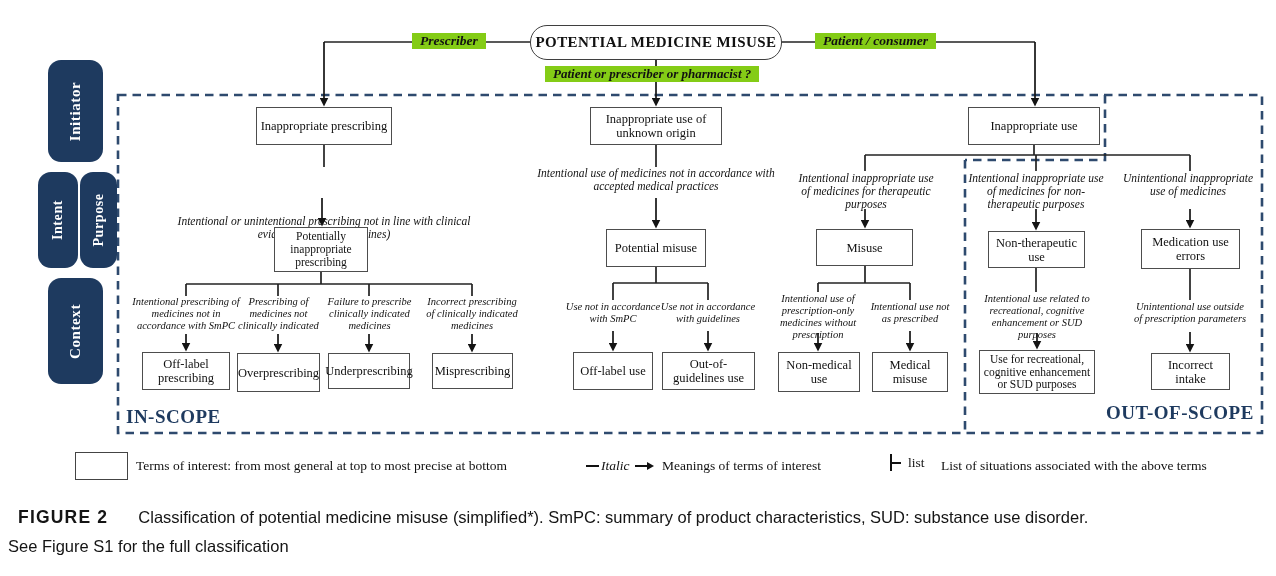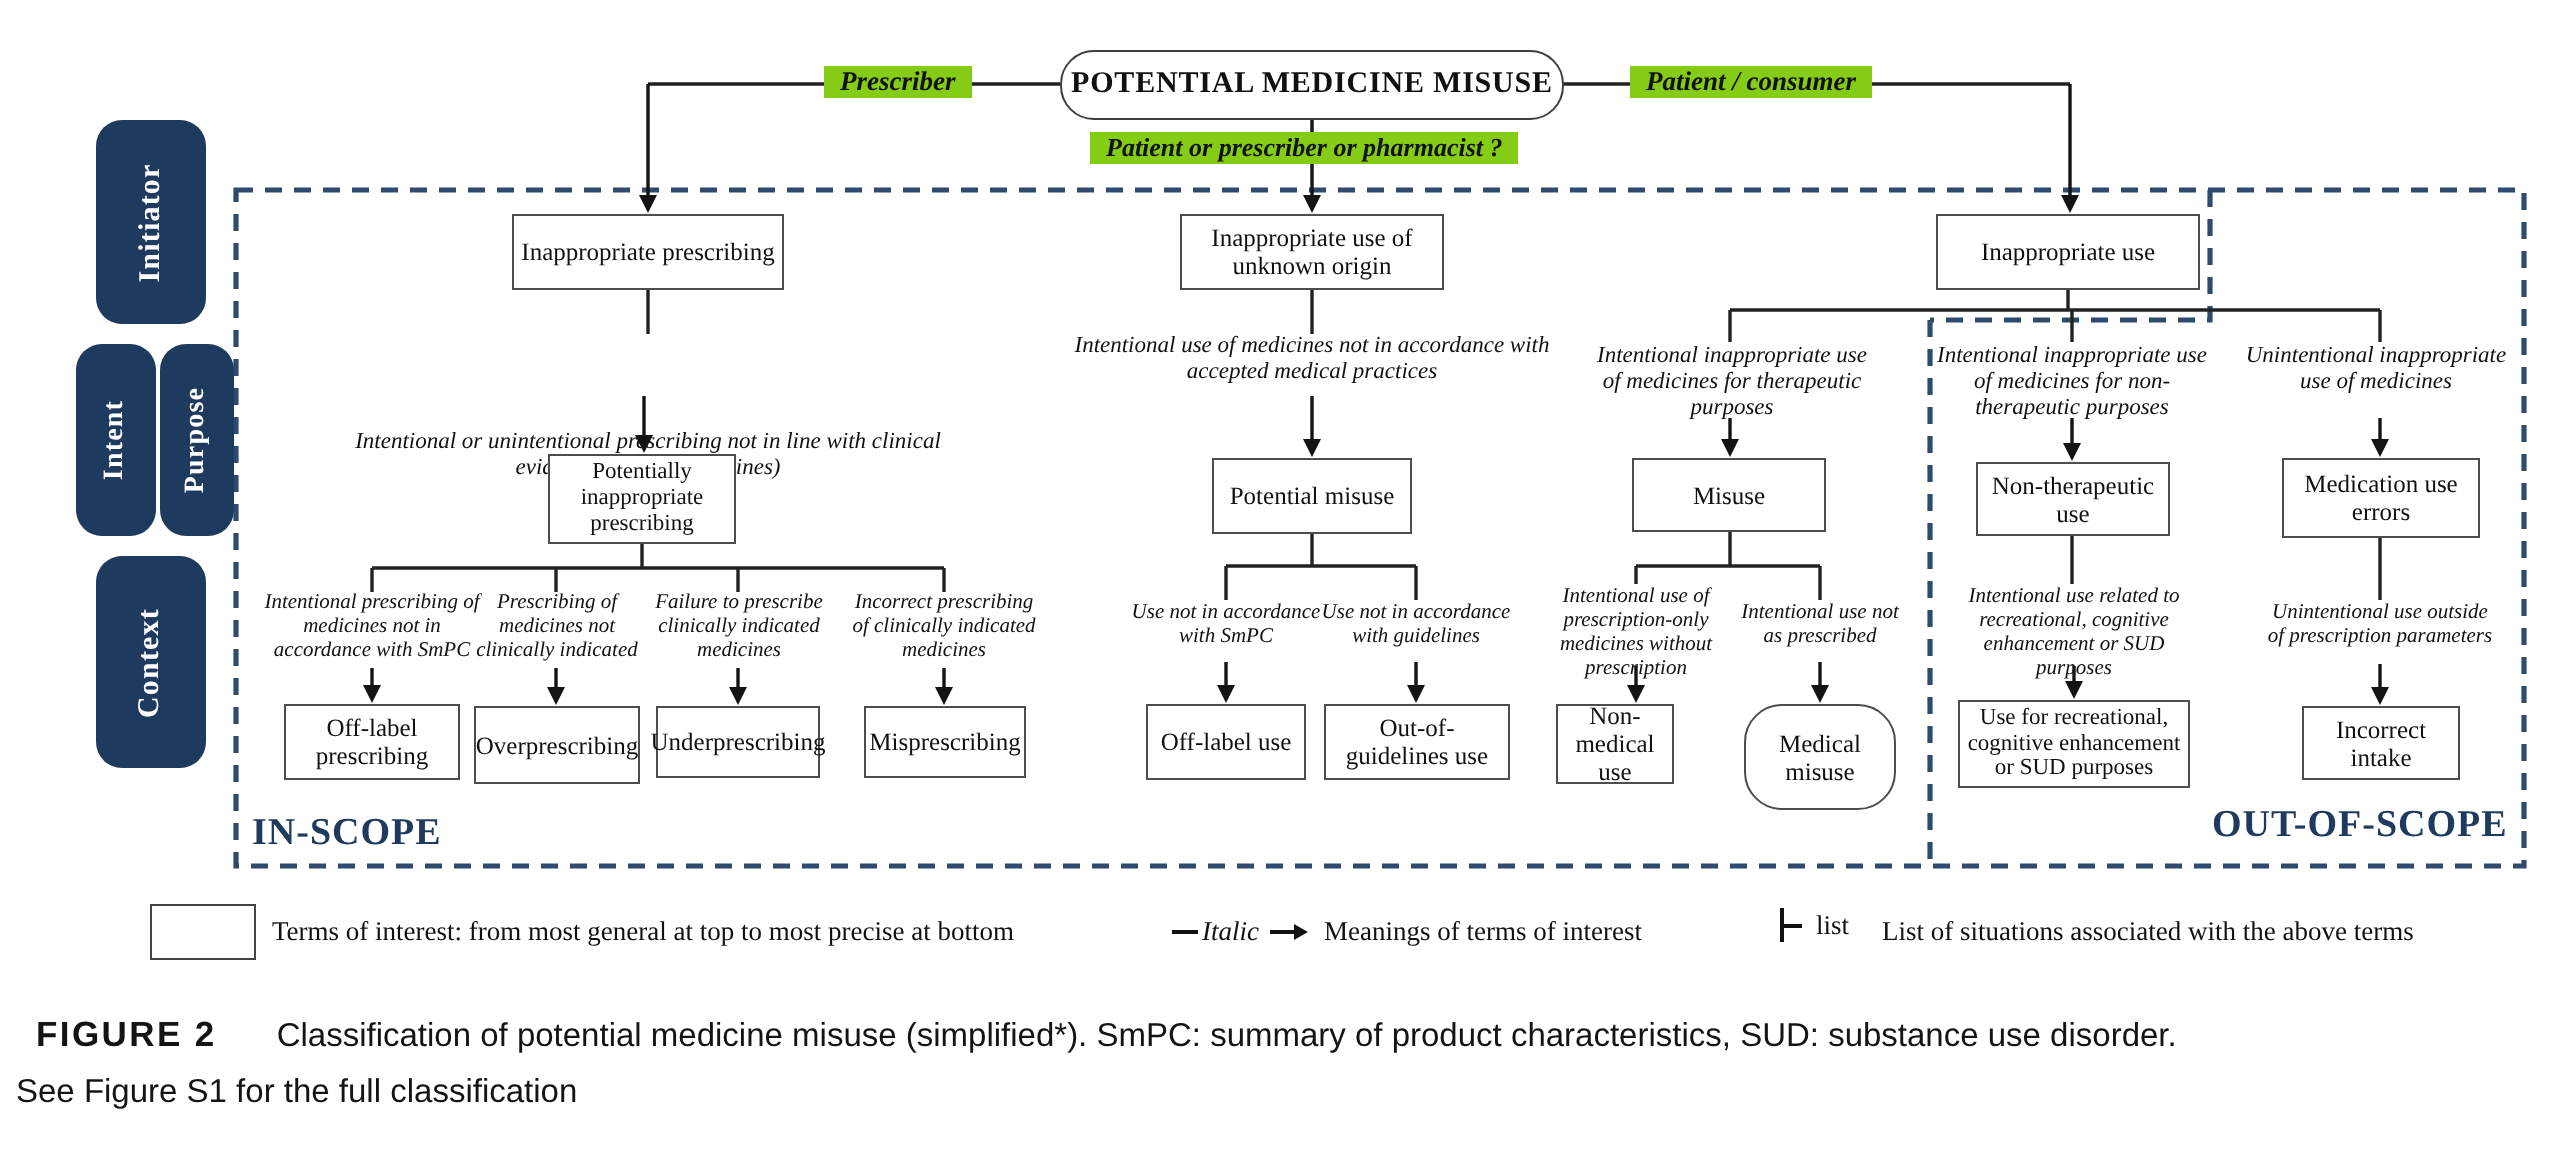--- a/index.html
+++ b/index.html
@@ -169,22 +169,22 @@
   <div class="mean ctx" style="left:870px;top:301px;width:80px;">Intentional use not as prescribed</div>
   <div class="mean ctx" style="left:977px;top:293px;width:120px;">Intentional use related to recreational, cognitive enhancement or SUD purposes</div>
   <div class="mean ctx" style="left:1132px;top:301px;width:116px;">Unintentional use outside of prescription parameters</div>
 
   <div class="tbox" style="left:142px;top:352px;width:88px;height:38px;">Off-label prescribing</div>
   <div class="tbox" style="left:237px;top:353px;width:83px;height:39px;">Overprescribing</div>
   <div class="tbox" style="left:328px;top:353px;width:82px;height:36px;">Underprescribing</div>
   <div class="tbox" style="left:432px;top:353px;width:81px;height:36px;">Misprescribing</div>
   <div class="tbox" style="left:573px;top:352px;width:80px;height:38px;">Off-label use</div>
   <div class="tbox" style="left:662px;top:352px;width:93px;height:38px;">Out-of-guidelines use</div>
-  <div class="tbox" style="left:778px;top:352px;width:59px;height:40px;">Non-medical use</div>
-  <div class="tbox" style="left:872px;top:352px;width:76px;height:53px;border-radius:19px;">Medical misuse</div>
+  <div class="tbox" style="left:778px;top:352px;width:82px;height:40px;">Non-medical use</div>
+  <div class="tbox" style="left:872px;top:352px;width:76px;height:40px;">Medical misuse</div>
   <div class="tbox small" style="left:979px;top:350px;width:116px;height:44px;">Use for recreational, cognitive enhancement or SUD purposes</div>
   <div class="tbox" style="left:1151px;top:353px;width:79px;height:37px;">Incorrect intake</div>
 
   <div class="scope" style="left:126px;top:406px;">IN-SCOPE</div>
   <div class="scope" style="left:1106px;top:402px;">OUT-OF-SCOPE</div>
 
   <div class="lg-box"></div>
   <div class="lg-text" style="left:136px;top:458px;">Terms of interest: from most general at top to most precise at bottom</div>
 
   <div class="lg-sym" style="left:586px;top:458px;">

